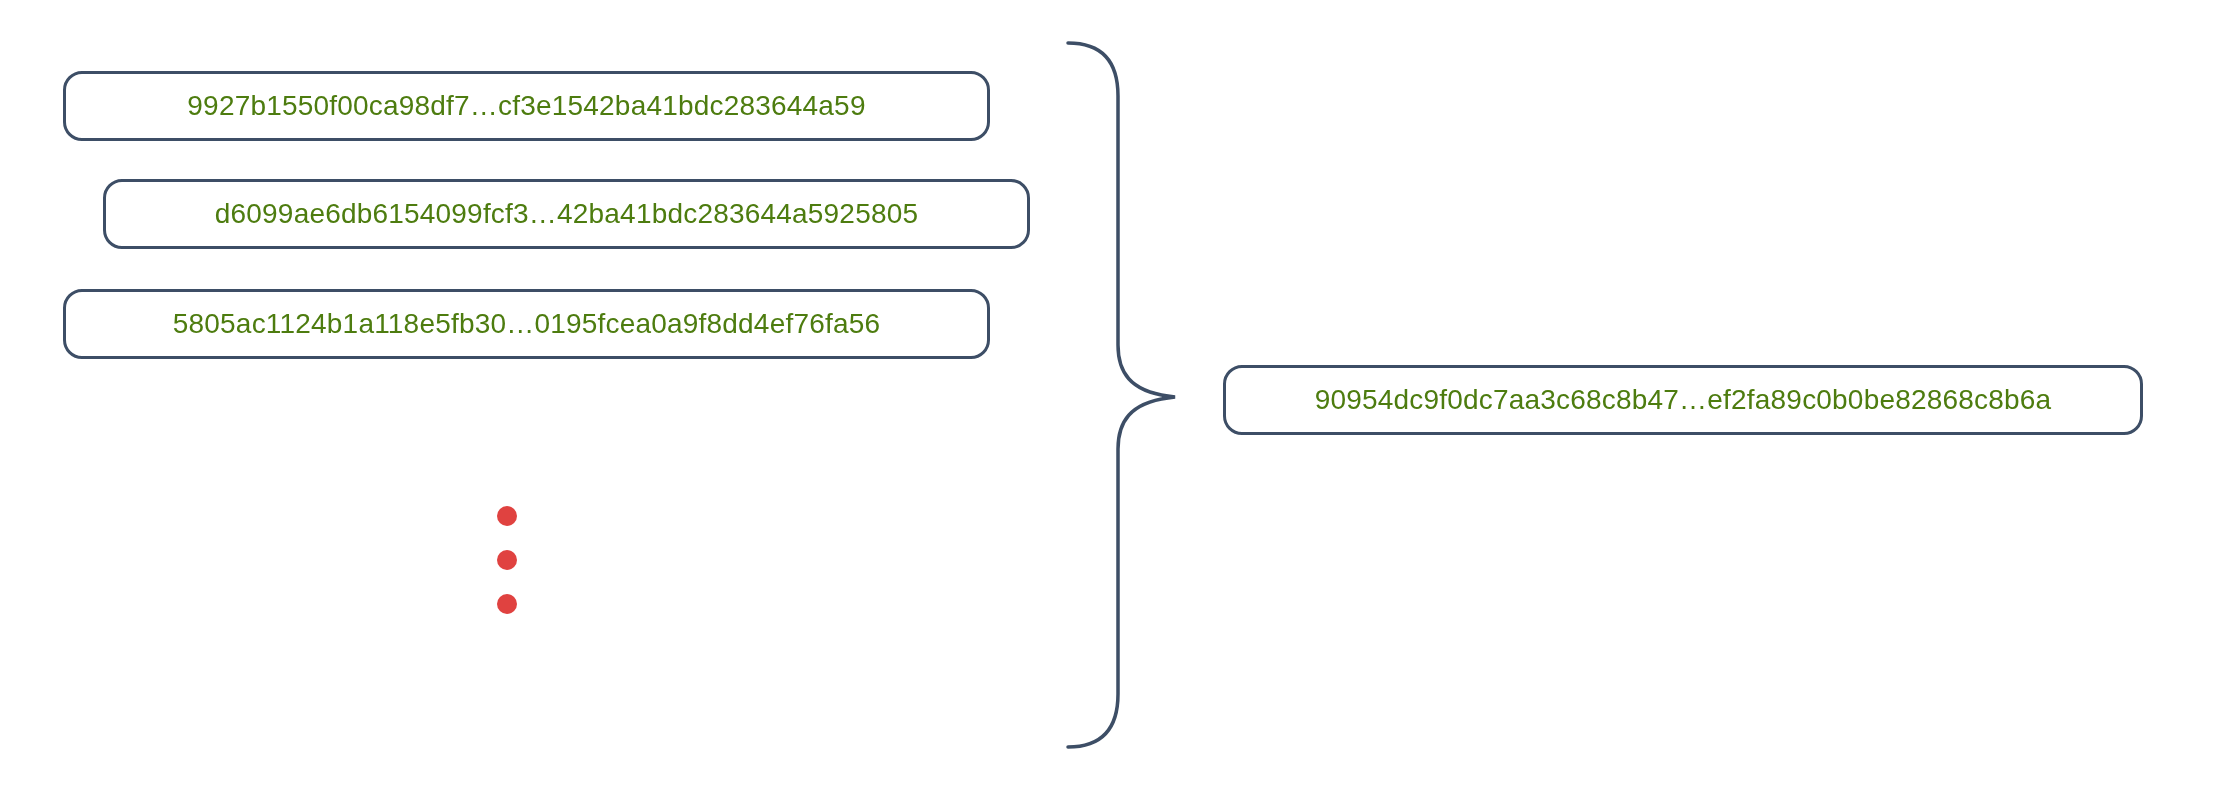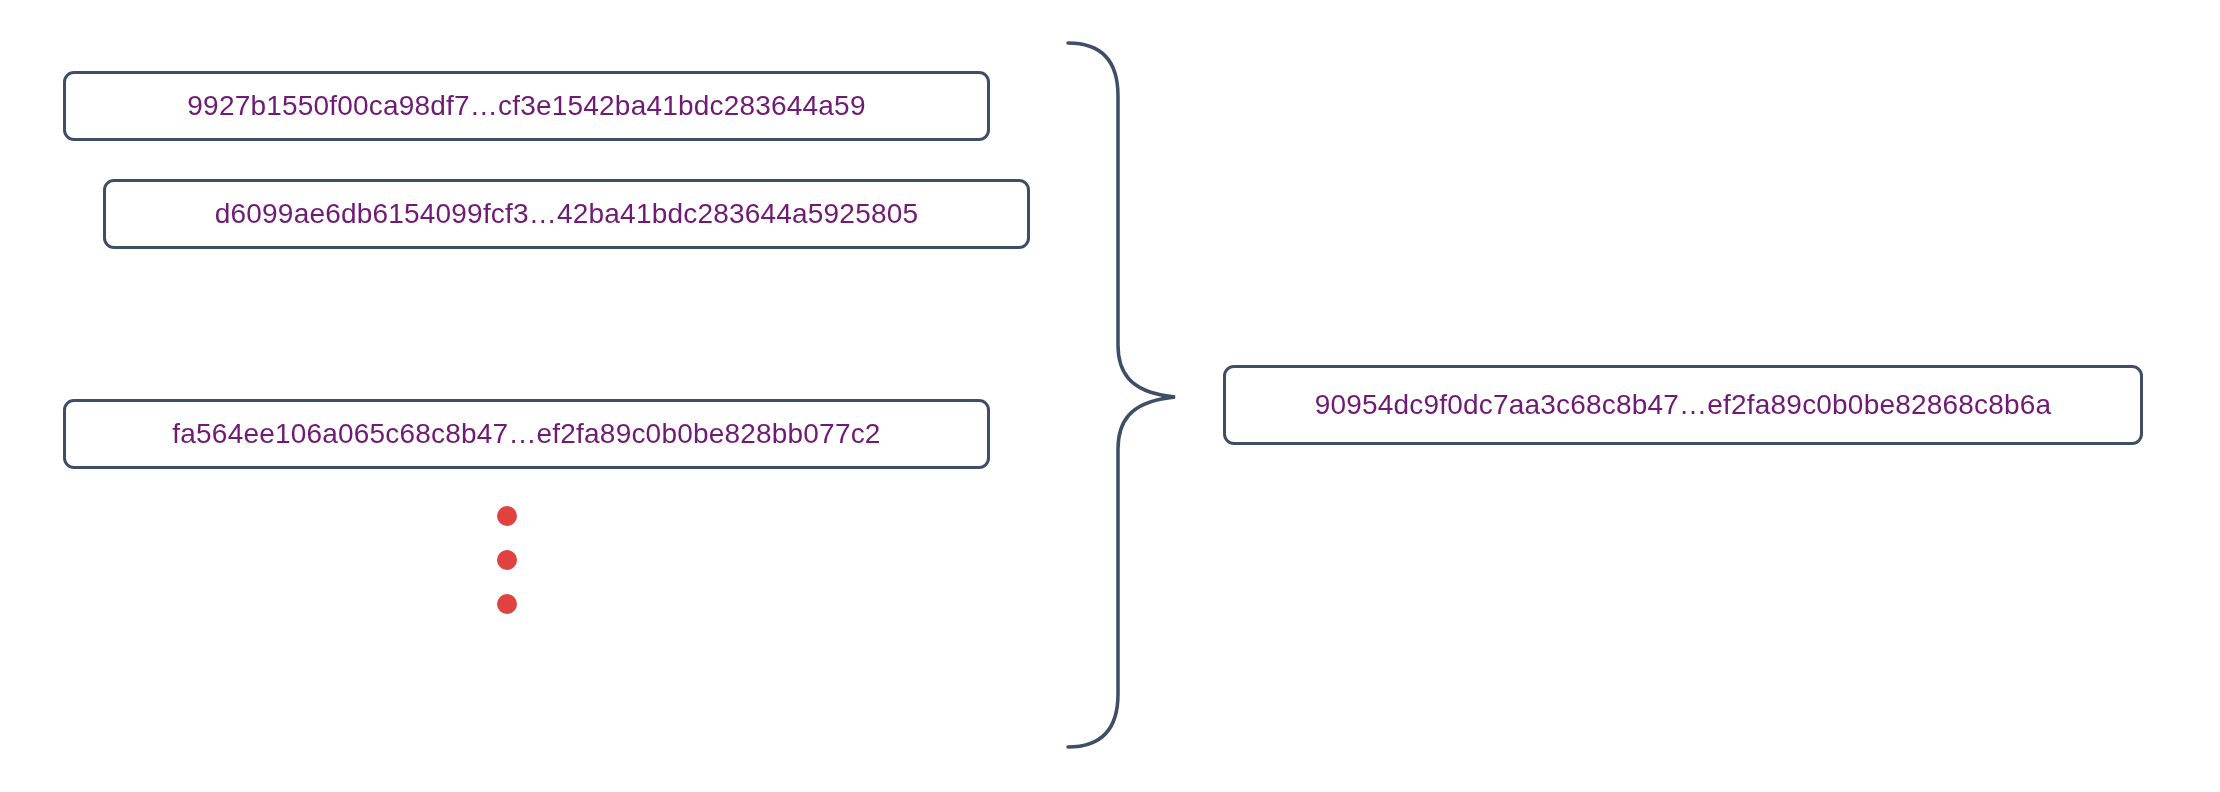--- a/index.html
+++ b/index.html
@@ -12,40 +12,40 @@
     width: 2220px;
     height: 792px;
     background: #ffffff;
     font-family: "Liberation Sans", sans-serif;
     overflow: hidden;
   }
   .hash-box {
     position: absolute;
     box-sizing: border-box;
     border: 3px solid #3d4e66;
-    border-radius: 11px;
+    border-radius: 19px;
     background: #ffffff;
     display: flex;
     align-items: center;
     justify-content: center;
     font-size: 28px;
-    color: #701a75;
+    color: #4d7c0f;
     letter-spacing: 0.2px;
     white-space: nowrap;
   }
   .hash-box.left {
     left: 63px;
     width: 927px;
     height: 70px;
   }
   .hash-box.result {
     left: 1223px;
     top: 365px;
     width: 920px;
-    height: 80px;
+    height: 70px;
   }
   .pos-1 { top: 71px; }
   .pos-2 { top: 179px; margin-left: 40px; }
   .pos-3 { top: 289px; }
   .pos-4 { top: 399px; }
   .pos-5 { top: 644px; }
   .dot {
     position: absolute;
     width: 20px;
     height: 20px;
@@ -71,24 +71,24 @@
 <div class="canvas">
 
   <div class="hash-box left pos-1">
     <span>9927b1550f00ca98df7…cf3e1542ba41bdc283644a59</span>
   </div>
 
   <div class="hash-box left pos-2">
     <span>d6099ae6db6154099fcf3…42ba41bdc283644a5925805</span>
   </div>
 
+  <div class="hash-box left pos-3">
+    <span>5805ac1124b1a118e5fb30…0195fcea0a9f8dd4ef76fa56</span>
+  </div>
 
-  <div class="hash-box left pos-4">
-    <span>fa564ee106a065c68c8b47…ef2fa89c0b0be828bb077c2</span>
-  </div>
 
   <div class="dot dot-1"></div>
   <div class="dot dot-2"></div>
   <div class="dot dot-3"></div>
 
 
   <svg class="brace-svg" viewBox="0 0 2220 792" xmlns="http://www.w3.org/2000/svg">
     <path d="M 1068 43
              C 1103 43 1118 62 1118 96
              L 1118 345

